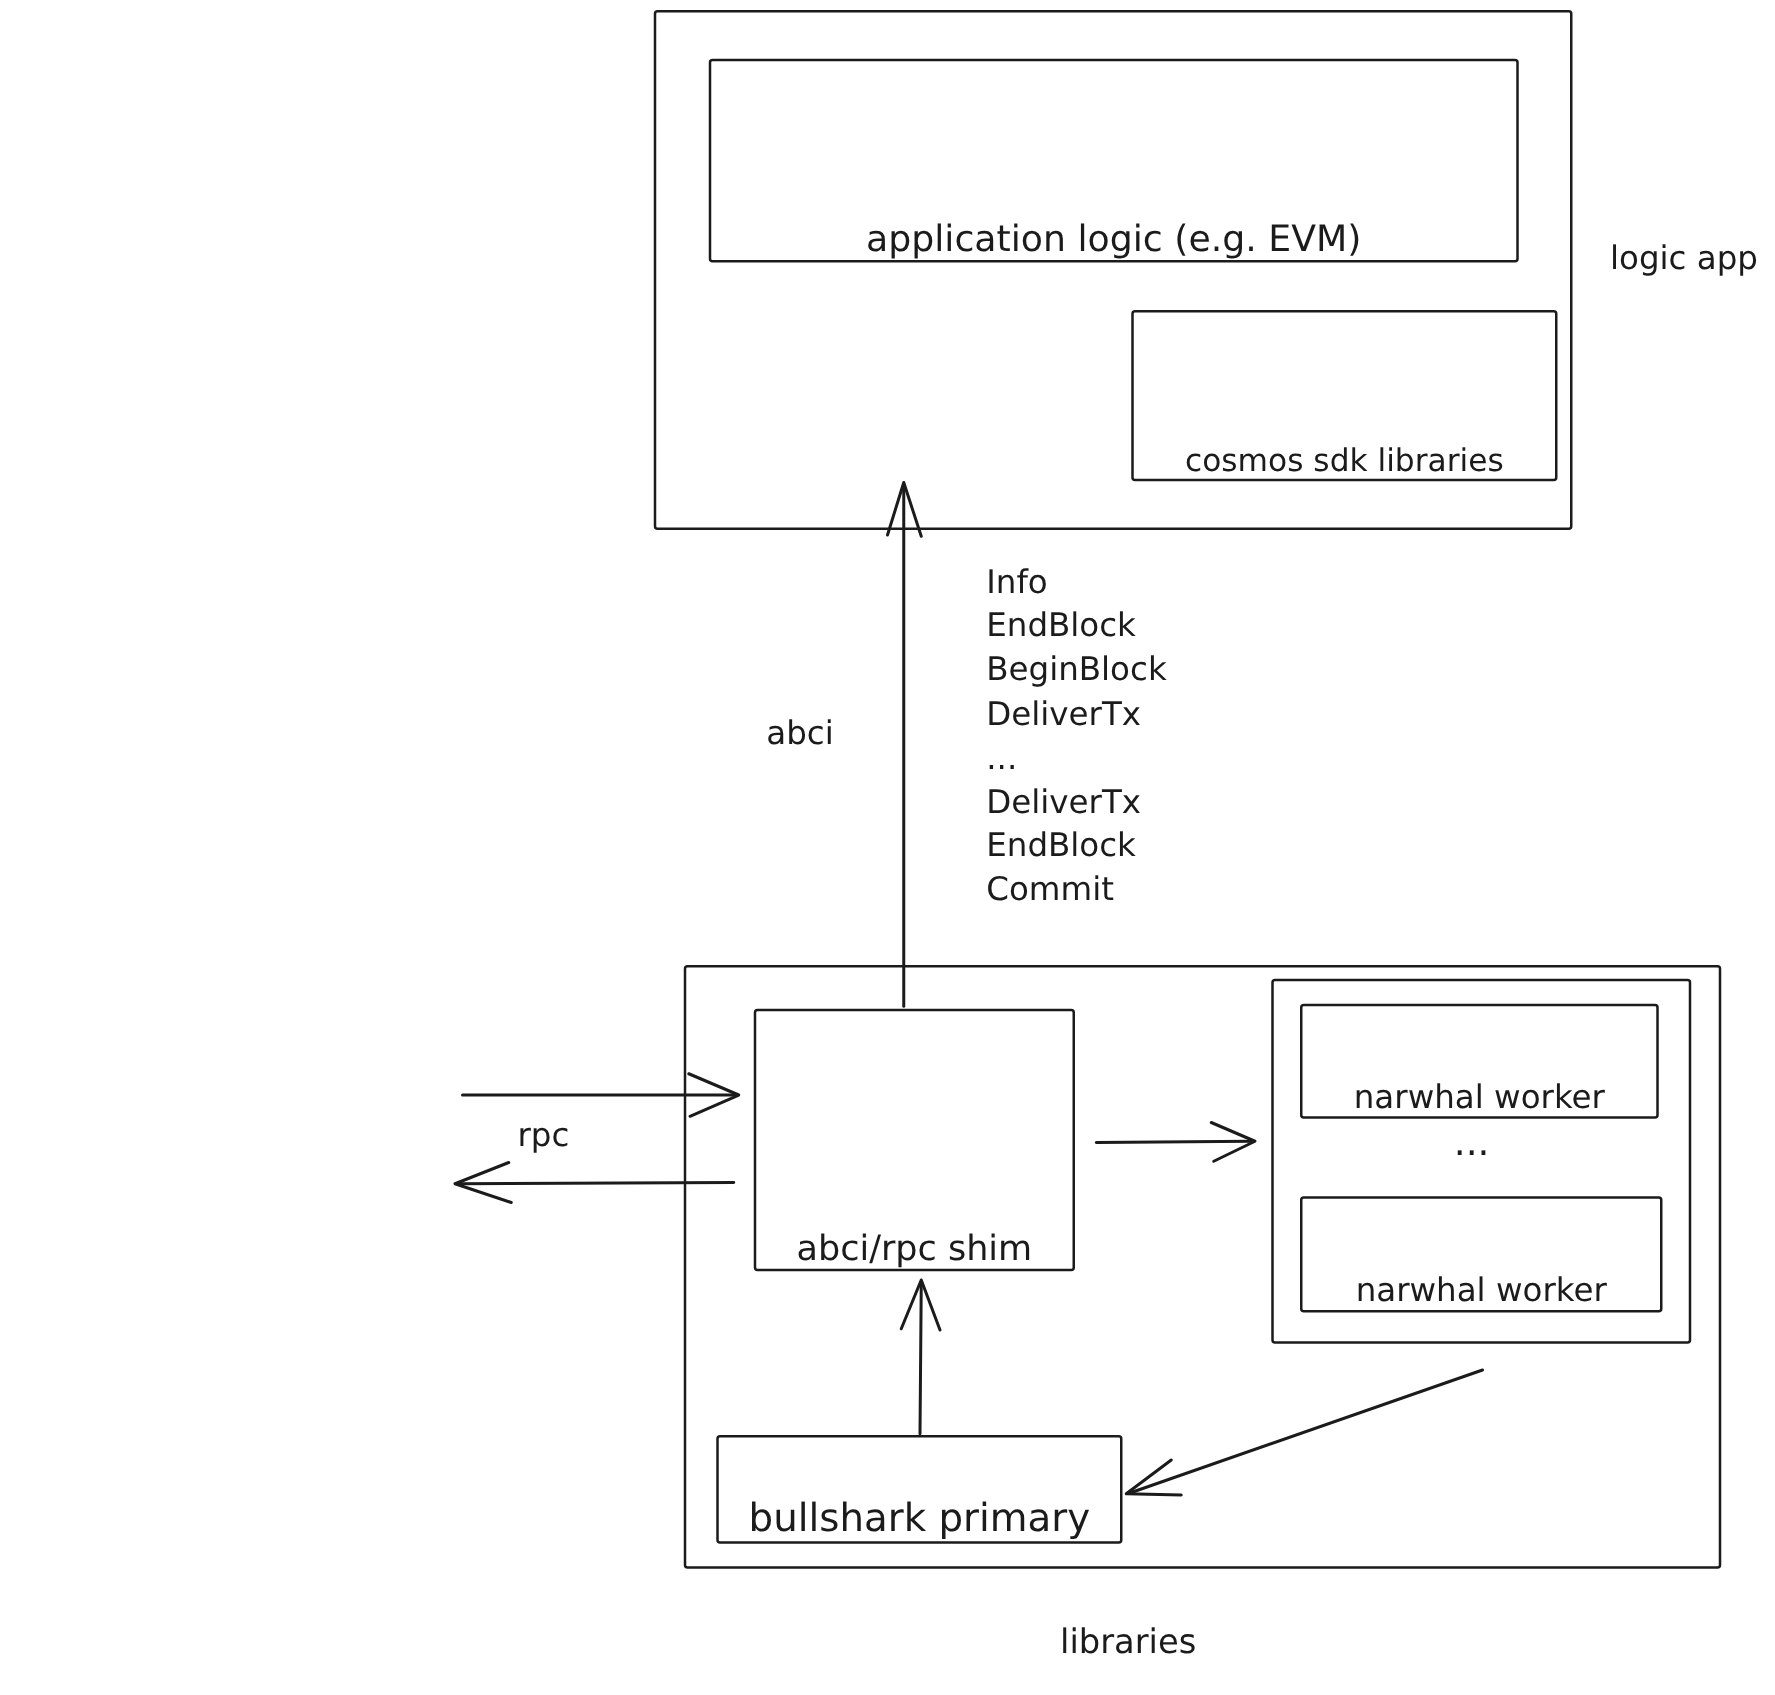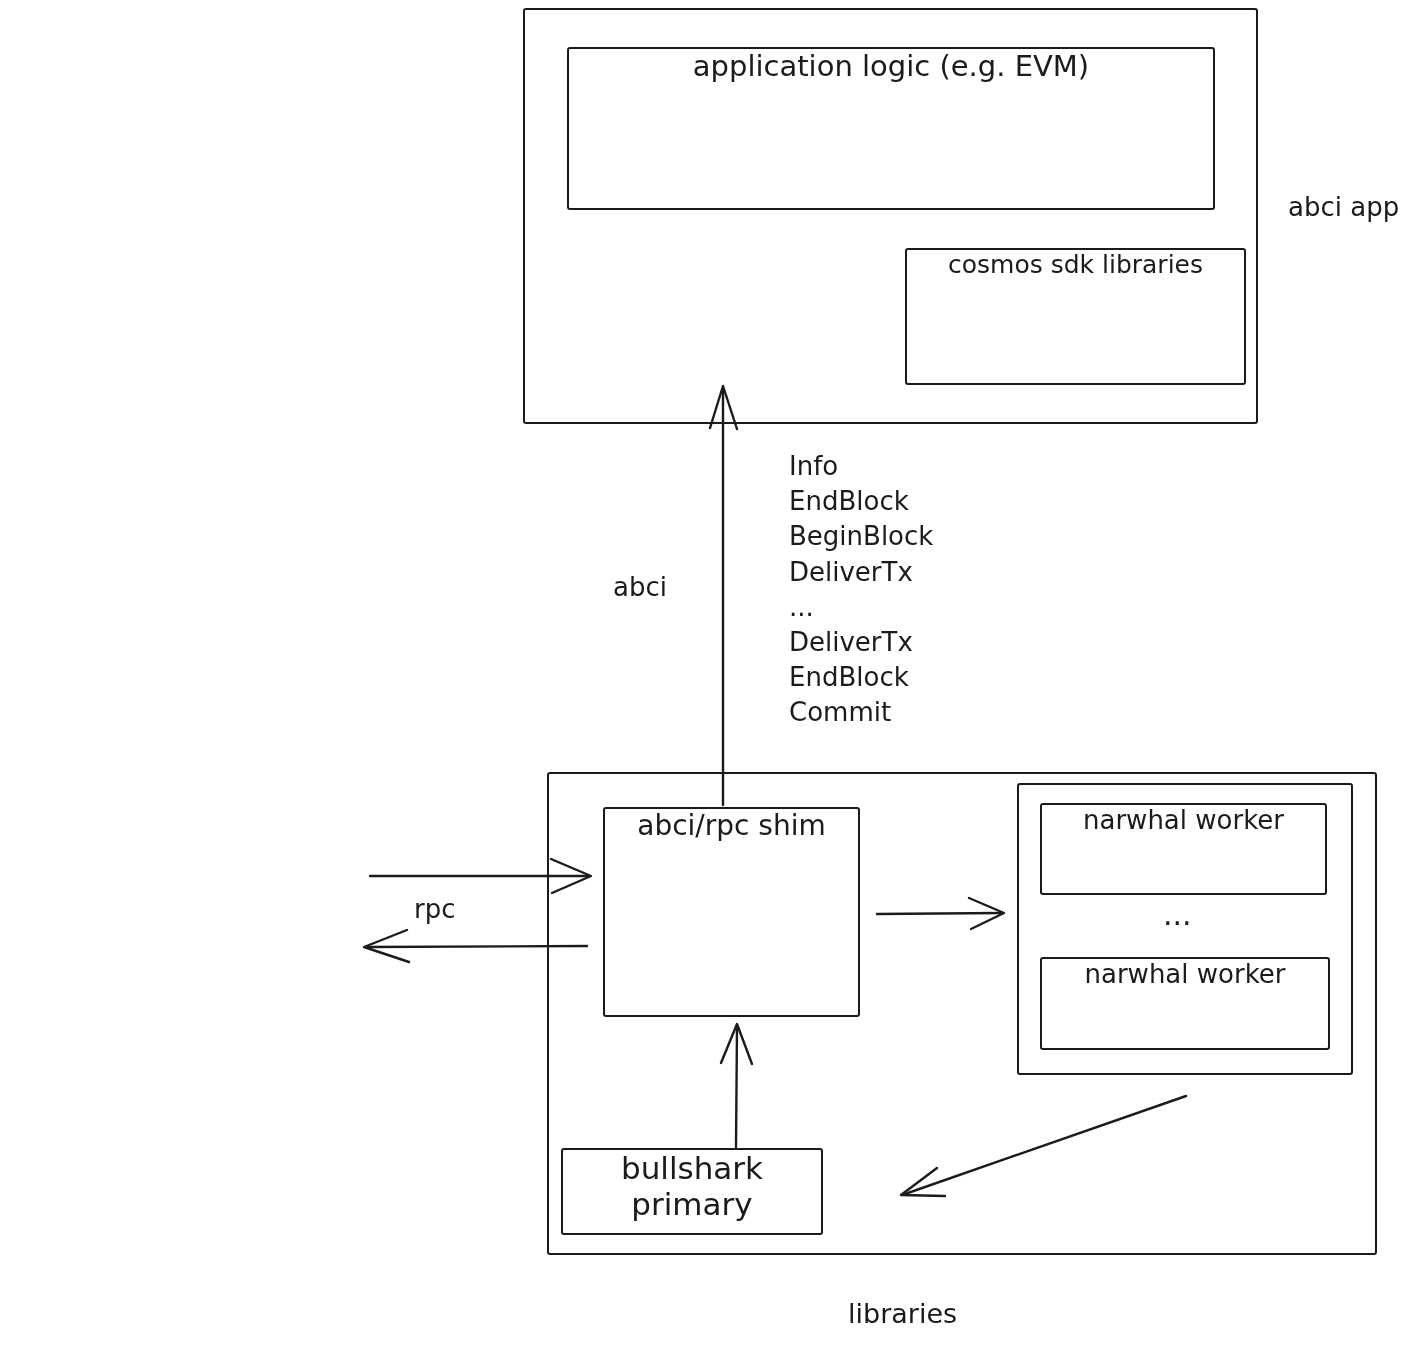--- a/index.html
+++ b/index.html
@@ -4,21 +4,21 @@
 <style>
   html,body{margin:0;padding:0;background:#ffffff;}
   .canvas{
     position:relative;width:1420px;height:1356px;background:#ffffff;
     font-family:"DejaVu Sans",sans-serif;color:#1b1b1b;overflow:hidden;
   }
   .overlay{position:absolute;left:0;top:0;pointer-events:none;}
   .overlay line,.overlay polyline{stroke:#1b1b1b;stroke-width:2.4;fill:none;stroke-linecap:round;stroke-linejoin:round;}
   .box{
     position:absolute;border:2.5px solid #1b1b1b;border-radius:3px;background:transparent;
-    display:flex;align-items:flex-start;justify-content:center;text-align:center;
+    display:flex;align-items:flex-end;justify-content:center;text-align:center;
     box-sizing:border-box;
   }
   .label{position:absolute;white-space:nowrap;}
   .msg-list{position:absolute;line-height:35.2px;font-size:26px;margin-left:36px;}
   .t25{font-size:25px}.t26{font-size:26px}.t27{font-size:27px}.t28{font-size:28px}
   .t29{font-size:29px}.t30{font-size:30px}.t31{font-size:31px}
 </style>
 </head>
 <body>
 
@@ -55,21 +55,21 @@
 
   <div class="box t29" style="left:567px;top:47px;width:648px;height:163px">
     <span>application logic (e.g. EVM)</span>
   </div>
 
 
   <div class="box t25" style="left:905px;top:248px;width:341px;height:137px">
     <span>cosmos sdk libraries</span>
   </div>
 
-  <span class="label t26" style="left:1288px;top:192px">abci app</span>
+  <span class="label t26" style="left:1288px;top:192px">logic app</span>
 
   <span class="label t26" style="left:613px;top:572px">abci</span>
 
   <div class="msg-list" style="left:753px;top:449px">
     <div>Info</div>
     <div>EndBlock</div>
     <div>BeginBlock</div>
     <div>DeliverTx</div>
     <div>...</div>
     <div>DeliverTx</div>
@@ -91,19 +91,19 @@
   <div class="box t26" style="left:1040px;top:803px;width:287px;height:92px">
     <span>narwhal worker</span>
   </div>
 
   <span class="label t30" style="left:1163px;top:897px">...</span>
 
   <div class="box t26" style="left:1040px;top:957px;width:290px;height:93px">
     <span>narwhal worker</span>
   </div>
 
-  <div class="box t31" style="left:561px;top:1148px;width:262px;height:87px">
+  <div class="box t31" style="left:573px;top:1148px;width:325px;height:87px">
     <span>bullshark primary</span>
   </div>
 
   <span class="label t27" style="left:848px;top:1298px">libraries</span>
 
 </div>
 
 </body></html>

